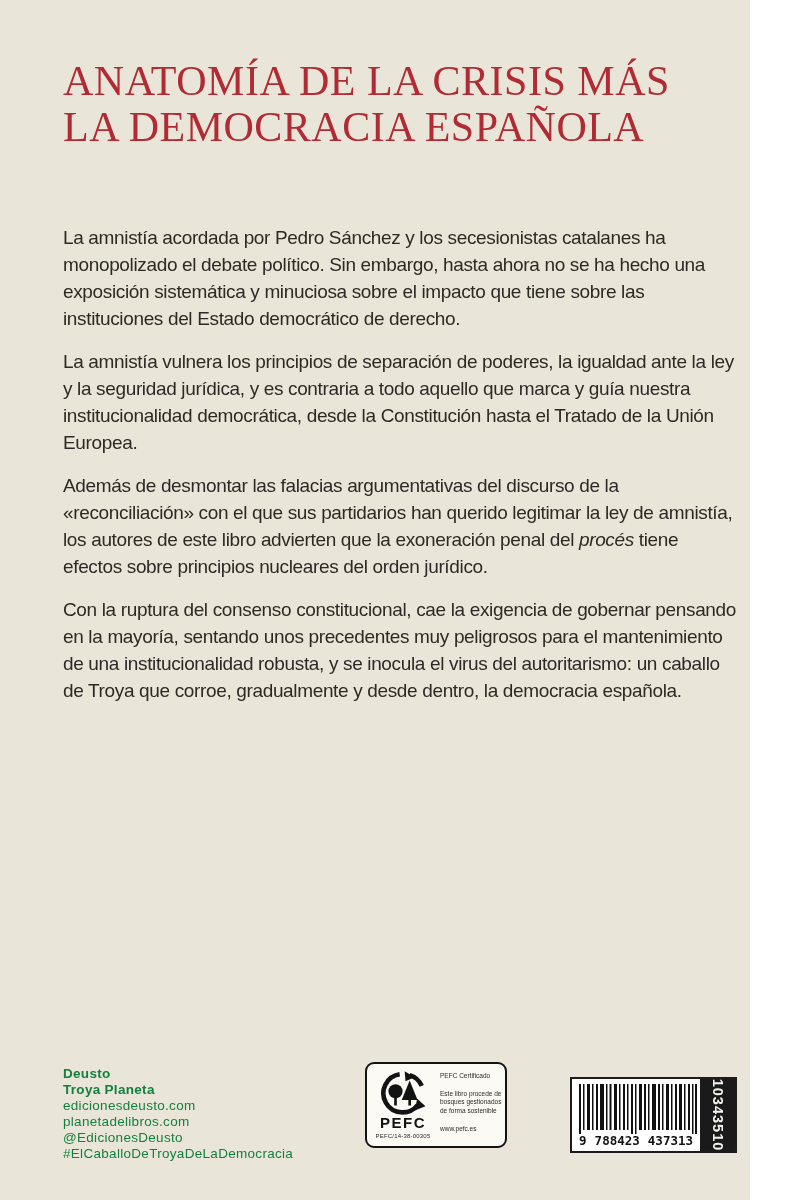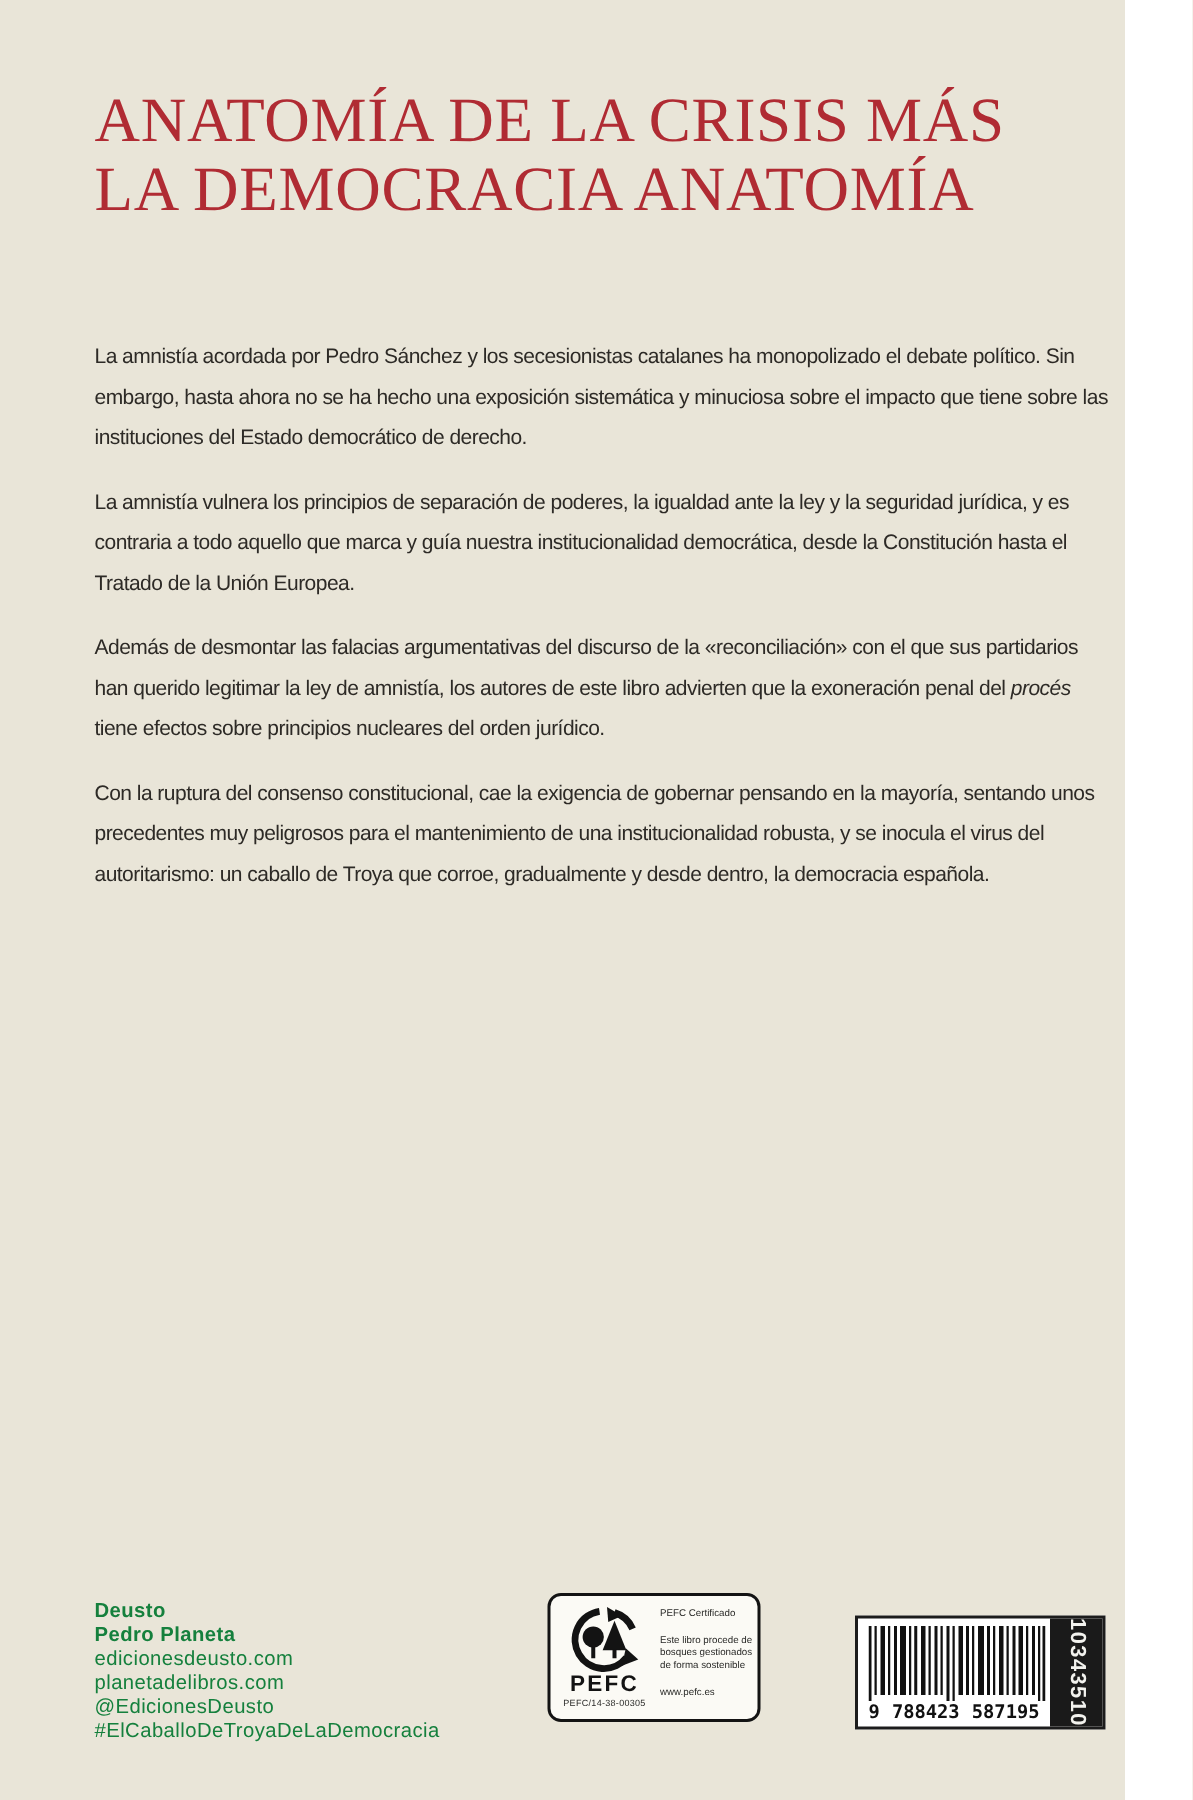--- a/index.html
+++ b/index.html
@@ -17,21 +17,21 @@
     font-weight:normal;
     font-size:42px;line-height:46px;
     letter-spacing:.5px;
     color:#b02b33;
     margin:0;
     white-space:nowrap;
   }
   
   .body-text{
     position:absolute;left:63px;top:224px;width:676px;
-    font-size:14px;line-height:27px;
+    font-size:19px;line-height:27px;
     letter-spacing:-.35px;
     font-weight:300;
     color:#2d2a26;
   }
   .body-text p{margin:0 0 16px 0;}
   .body-text .it{font-style:italic;}
   
   .publisher{
     position:absolute;left:63px;top:1066px;
     font-size:13.5px;line-height:16px;
@@ -87,33 +87,33 @@
     font-family:"Liberation Sans",sans-serif;
   }
 </style>
 </head>
 <body>
 
 <div class="cover">
 
   <h1 class="title">
     <div>ANATOMÍA DE LA CRISIS MÁS</div>
-    <div>LA DEMOCRACIA ANATOMÍA</div>
+    <div>LA DEMOCRACIA ESPAÑOLA</div>
   </h1>
 
   <div class="body-text">
     <p>La amnistía acordada por Pedro Sánchez y los secesionistas catalanes ha monopolizado el debate político. Sin embargo, hasta ahora no se ha hecho una exposición sistemática y minuciosa sobre el impacto que tiene sobre las instituciones del Estado democrático de derecho.</p>
     <p>La amnistía vulnera los principios de separación de poderes, la igualdad ante la ley y la seguridad jurídica, y es contraria a todo aquello que marca y guía nuestra institucionalidad democrática, desde la Constitución hasta el Tratado de la Unión Europea.</p>
     <p><span>Además de desmontar las falacias argumentativas del discurso de la «reconciliación» con el que sus partidarios han querido legitimar la ley de amnistía, los autores de este libro advierten que la exoneración penal del </span><span class="it">procés</span><span> tiene efectos sobre principios nucleares del orden jurídico.</span></p>
     <p>Con la ruptura del consenso constitucional, cae la exigencia de gobernar pensando en la mayoría, sentando unos precedentes muy peligrosos para el mantenimiento de una institucionalidad robusta, y se inocula el virus del autoritarismo: un caballo de Troya que corroe, gradualmente y desde dentro, la democracia española.</p>
   </div>
 
   <div class="publisher">
     <div class="b">Deusto</div>
-    <div class="b">Pedro Planeta</div>
+    <div class="b">Troya Planeta</div>
     <div>edicionesdeusto.com</div>
     <div>planetadelibros.com</div>
     <div>@EdicionesDeusto</div>
     <div>#ElCaballoDeTroyaDeLaDemocracia</div>
   </div>
 
   <div class="pefc">
     <div class="pefc-left">
       <svg width="50" height="44" viewBox="0 0 60 52">
         <g fill="#131313" stroke="none">
@@ -169,20 +169,20 @@
         <rect x="100" y="0" width="3" height="46"></rect>
         <rect x="105" y="0" width="1.5" height="46"></rect>
         <rect x="109" y="0" width="2" height="46"></rect>
         <rect x="113" y="0" width="1.5" height="50"></rect>
         <rect x="116" y="0" width="2" height="50"></rect>
       </g>
     </svg>
     <div class="isbn-row">
       <span>9</span>
       <span>788423</span>
-      <span>587195</span>
+      <span>437313</span>
     </div>
     <div class="code-strip">
       <span>10343510</span>
     </div>
   </div>
 
 </div>
 
 </body></html>

